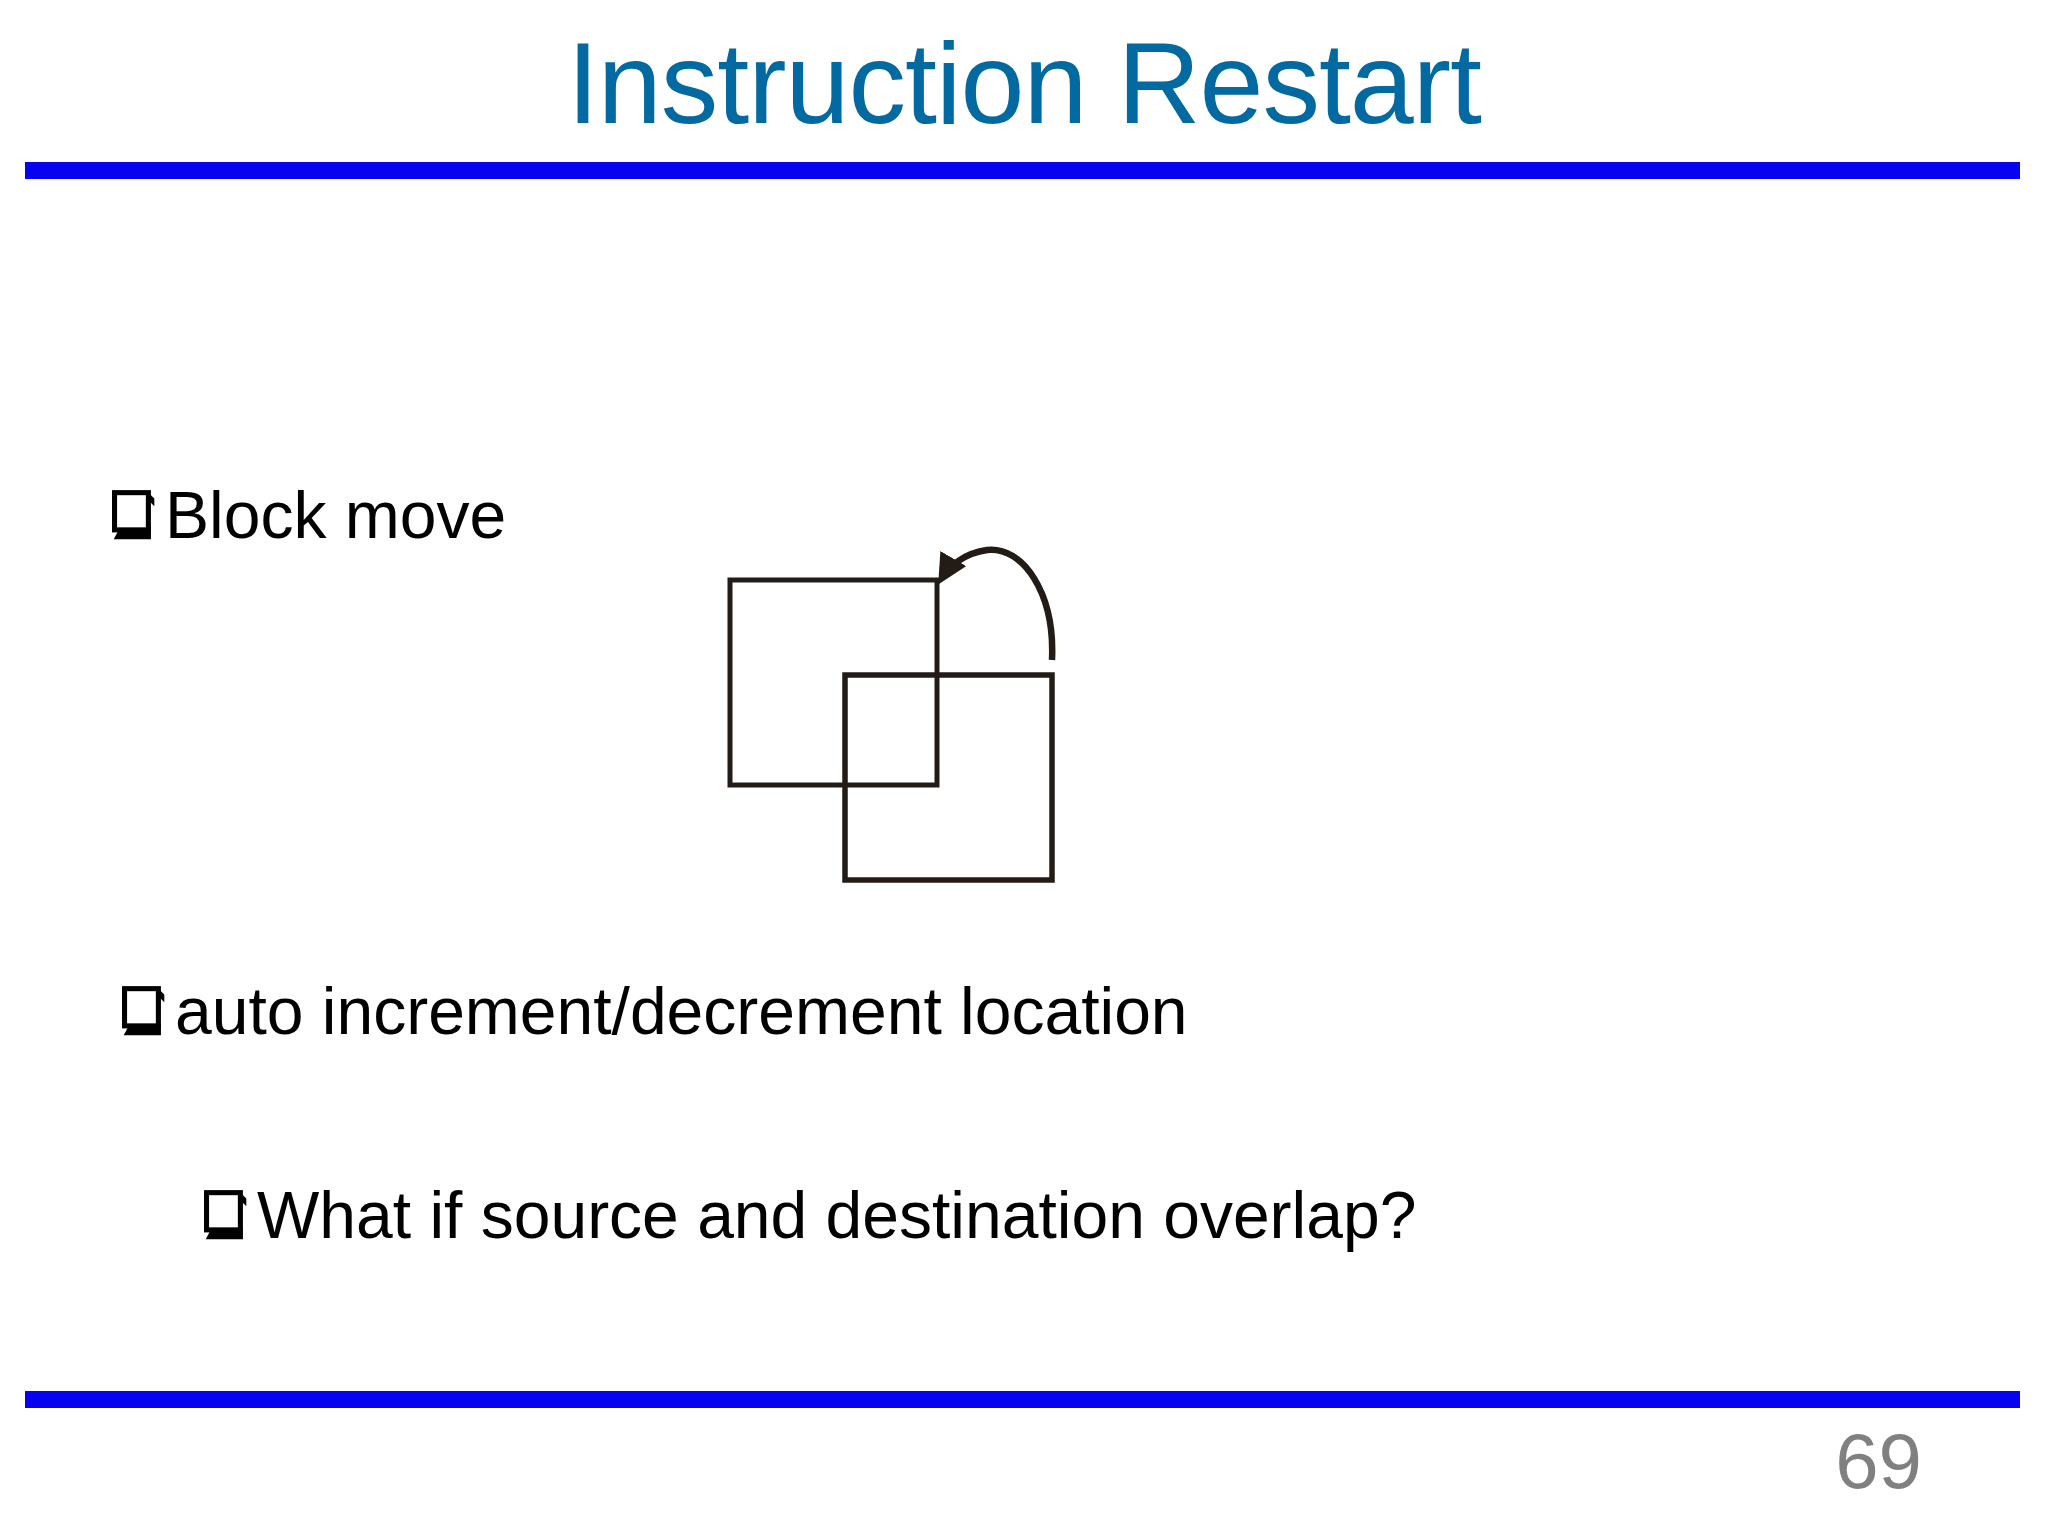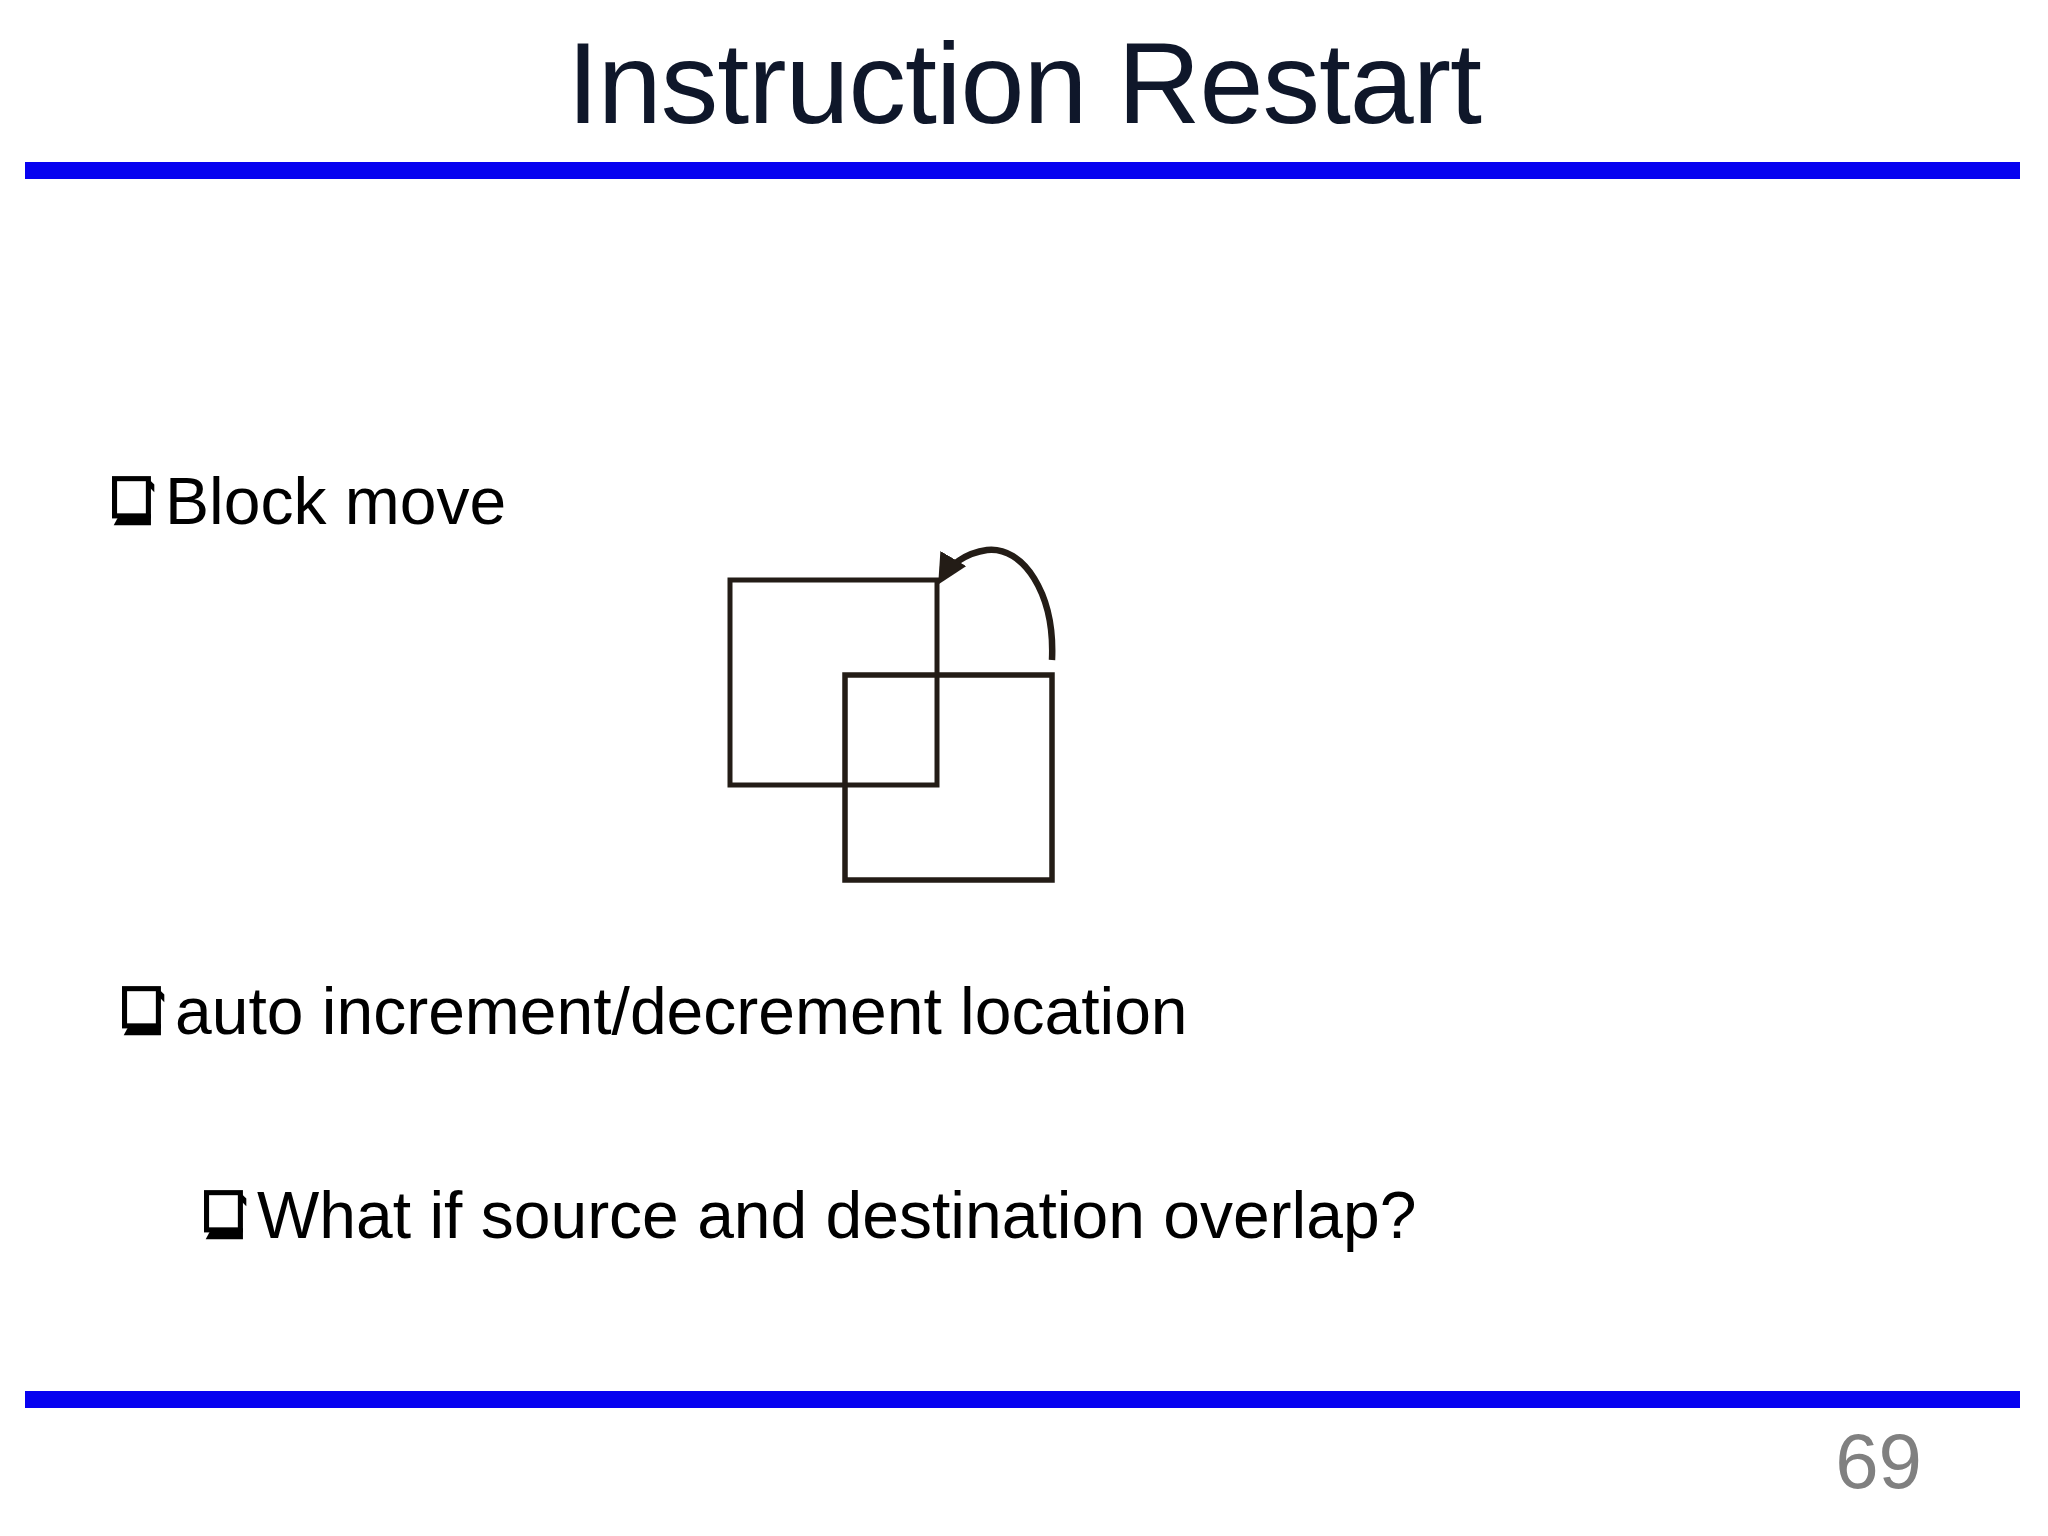--- a/index.html
+++ b/index.html
@@ -11,21 +11,21 @@
     font-family:"Liberation Sans", sans-serif;
     color:#000;
   }
   .slide-title{
     position:absolute;
     left:0; right:0; top:8px;
     text-align:center;
     font-size:115px;
     line-height:150px;
     letter-spacing:-1px;
-    color:#0f172a;
+    color:#0369a1;
     white-space:nowrap;
   }
   .rule{
     position:absolute;
     left:25px;
     width:1995px;
     height:17px;
     background:var(--accent,#0702f0);
   }
   .rule-top{ top:162px; }
@@ -37,21 +37,21 @@
     align-items:flex-start;
   }
   .item .btxt{
     white-space:pre-wrap;
   }
   .lvl1{ left:20px; top:270px; width:1975px; font-size:69px; line-height:96px; }
   .lvl1 .bullet{ width:46px; height:57px; margin-top:16px; margin-right:13px; }
   .lvl2{ font-size:66px; line-height:90px; }
   .lvl2 .bullet, .lvl3 .bullet{ width:44px; height:55px; margin-top:18px; margin-right:9px; }
   .lvl3{ font-size:66px; line-height:90px; }
-  .item-block-move{ left:112px; top:456px; width:1800px; }
+  .item-block-move{ left:112px; top:470px; width:1800px; }
   .item-auto-inc{ left:122px; top:966px; width:1800px;text-align:center; }
   .item-restart{ left:122px; top:1068px; width:1800px; }
   .item-overlap{ left:204px; top:1170px; width:1700px; }
 
   .bullet{ flex:none; display:block; }
   .bullet svg{ display:block; width:100%; height:100%; }
 
   .diagram{
     position:absolute;
     left:555px; top:538px;

